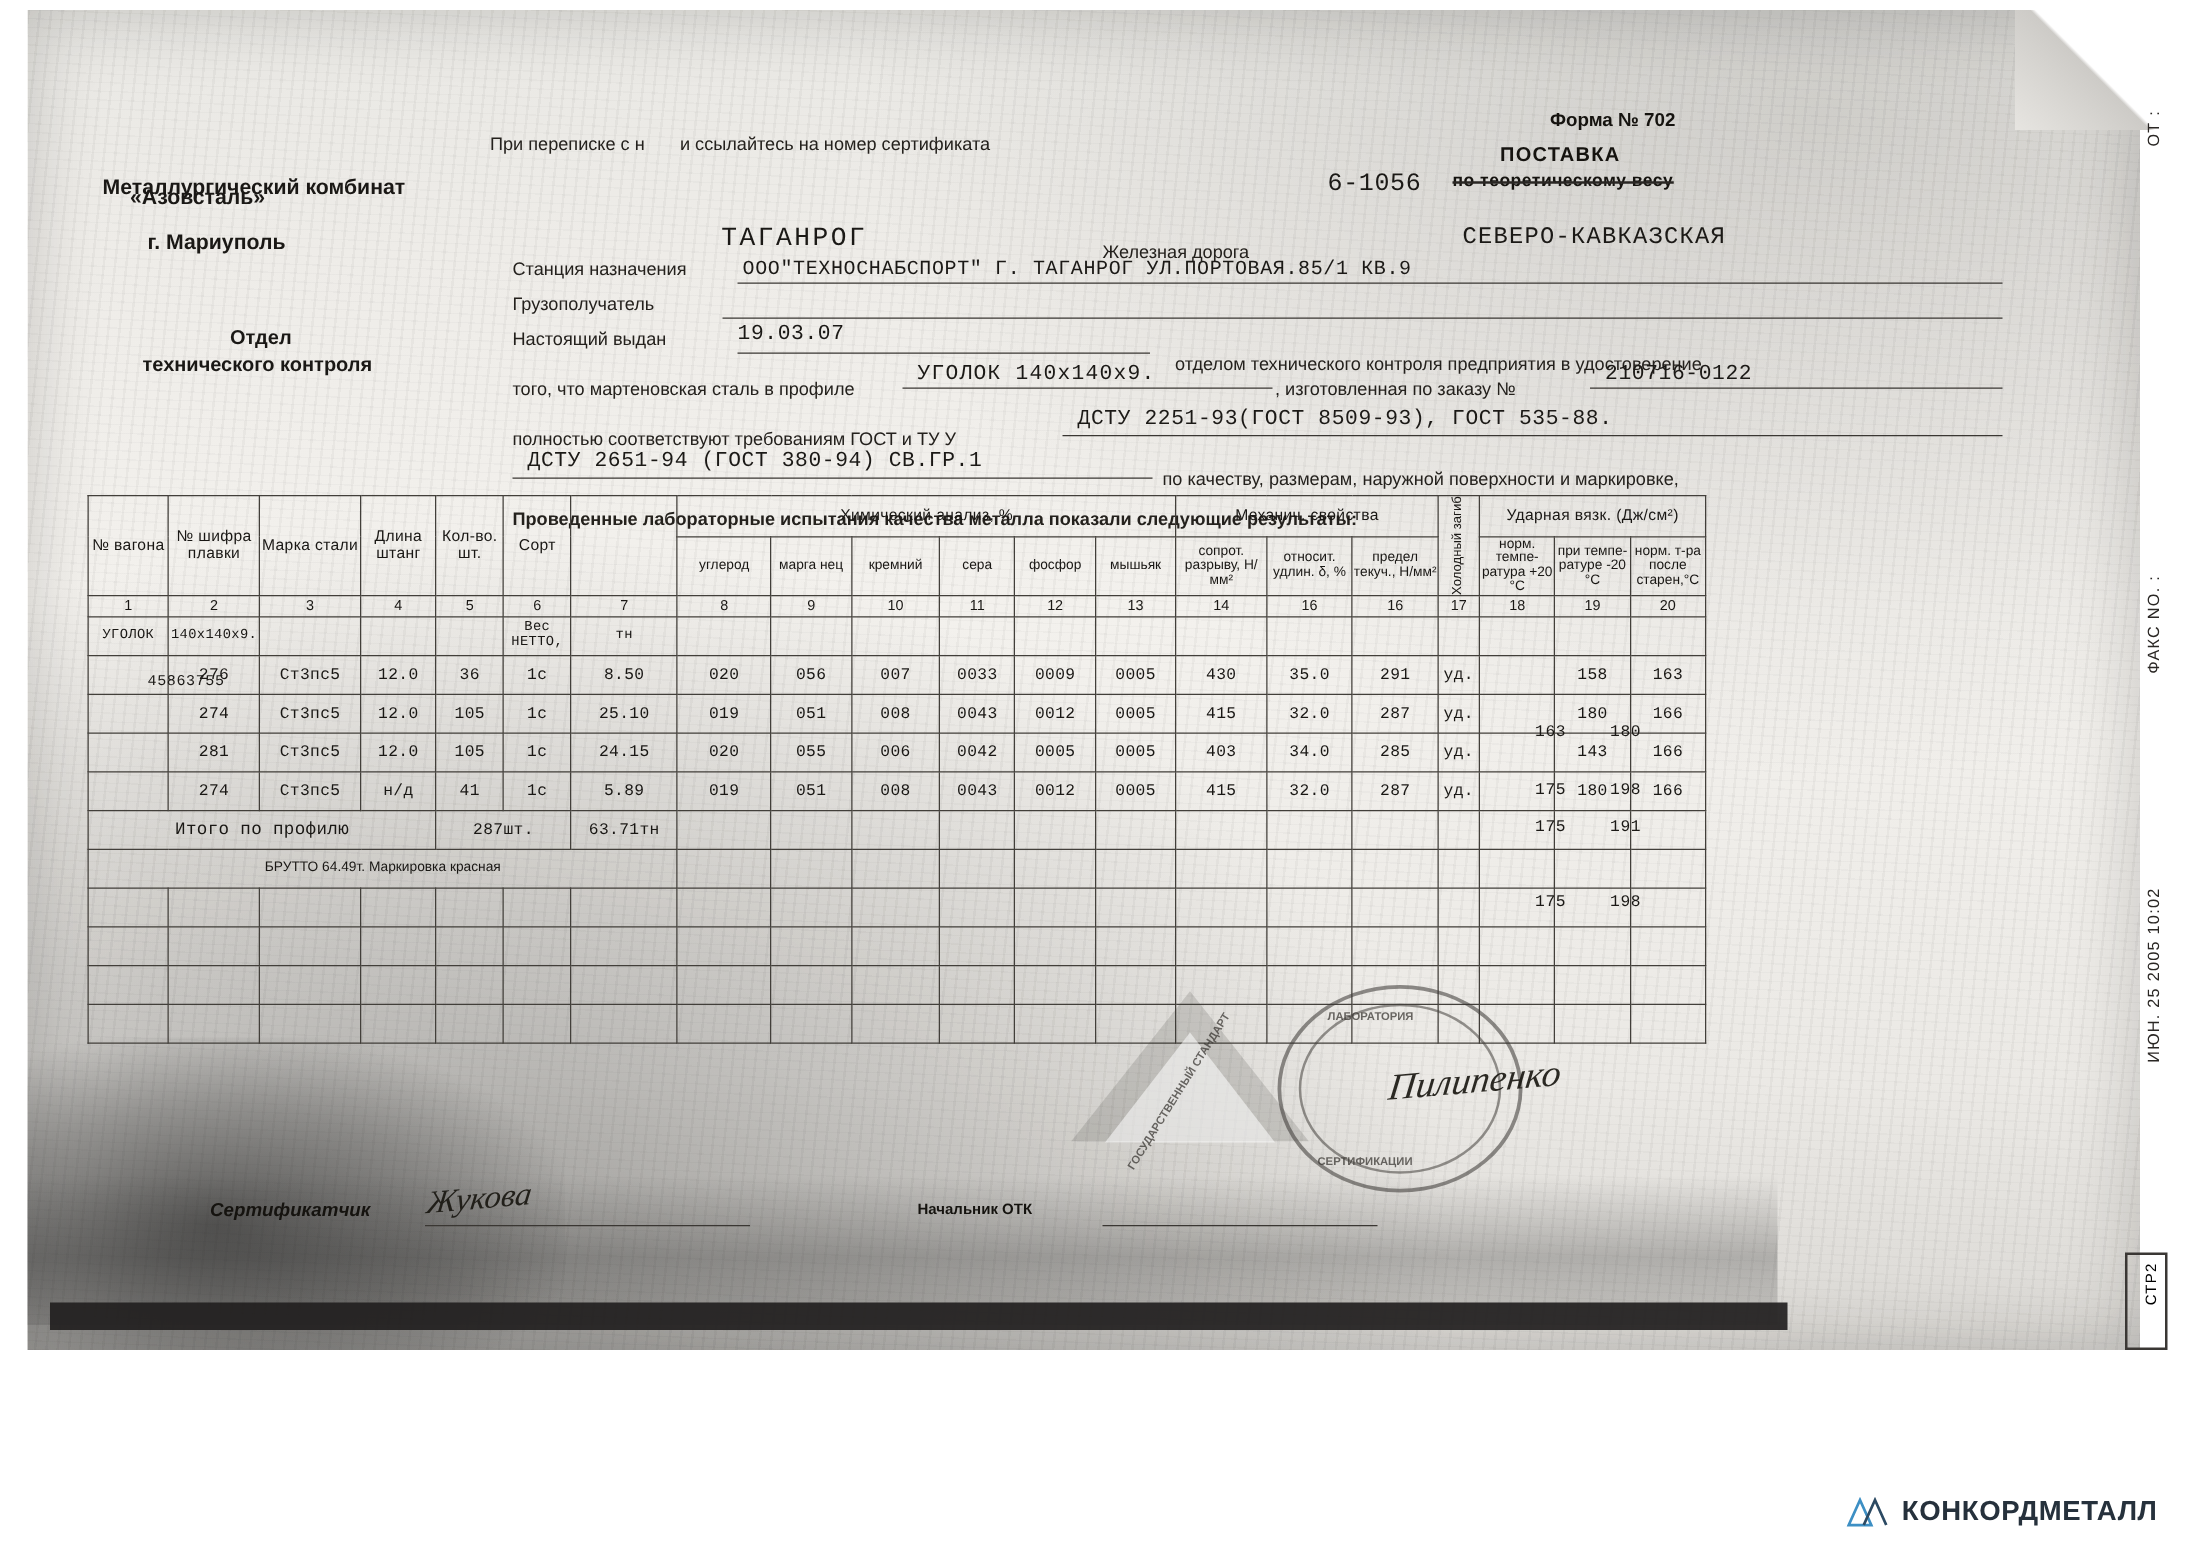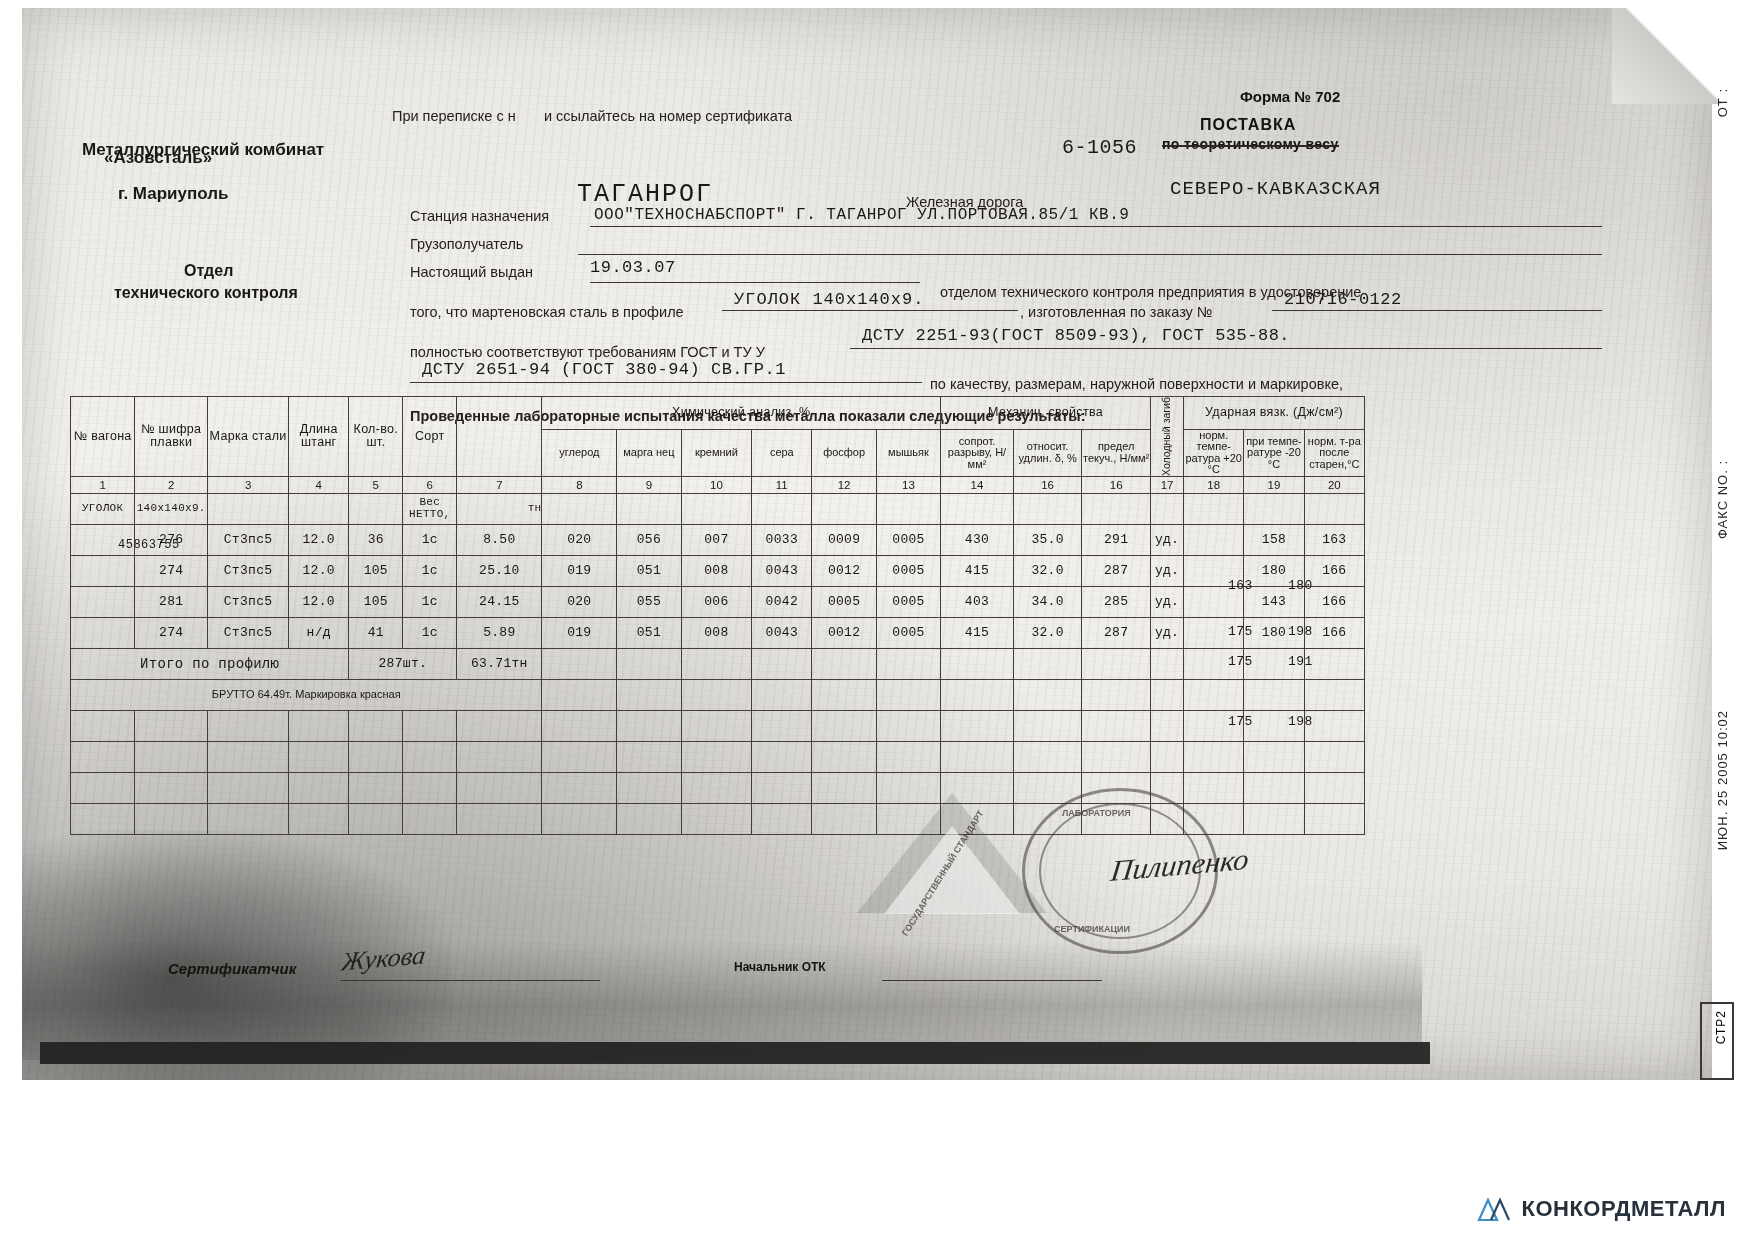--- a/index.html
+++ b/index.html
@@ -140,22 +140,22 @@
   <div class="t lbl" style="left:60px;top:132px;font-size:17px;">Металлургический комбинат</div>
   <div class="t lbl" style="left:82px;top:140px;font-size:17px;">«Азовсталь»</div>
   <div class="t lbl" style="left:96px;top:176px;font-size:17px;">г. Мариуполь</div>
   <div class="t lbl" style="left:162px;top:254px;font-size:16px;">Отдел</div>
   <div class="t lbl" style="left:92px;top:276px;font-size:16px;">технического контроля</div>
 
   <div class="t lbl-n" style="left:370px;top:100px;">При переписке с н       и ссылайтесь на номер сертификата</div>
   <div class="t hand" style="left:1040px;top:128px;font-size:20px;">6-1056</div>
 
 
-  <div class="t hand" style="left:555px;top:172px;font-size:25px;letter-spacing:2px;">ТАГАНРОГ</div>
-  <div class="t lbl-n" style="left:860px;top:186px;margin-left:24px;">Железная дорога</div>
+  <div class="t hand" style="left:555px;top:172px;font-size:21px;letter-spacing:2px;">ТАГАНРОГ</div>
+  <div class="t lbl-n" style="left:860px;top:186px;">Железная дорога</div>
   <div class="t hand" style="left:1148px;top:170px;font-size:19px;letter-spacing:1px;">СЕВЕРО-КАВКАЗСКАЯ</div>
 
   <div class="t lbl-n" style="left:388px;top:200px;">Станция назначения</div>
   <div class="line" style="left:568px;top:218px;width:1012px;"></div>
   <div class="t hand" style="left:572px;top:198px;font-size:16px;">ООО"ТЕХНОСНАБСПОРТ" Г. ТАГАНРОГ УЛ.ПОРТОВАЯ.85/1 КВ.9</div>
 
   <div class="t lbl-n" style="left:388px;top:228px;">Грузополучатель</div>
   <div class="line" style="left:556px;top:246px;width:1024px;"></div>
 
   <div class="t lbl-n" style="left:388px;top:256px;">Настоящий выдан</div>
@@ -276,21 +276,21 @@
       <td>20</td>
     </tr>
 
     <tr class="datarow">
       <td class="leftcell" style="font-size:11px;">УГОЛОК</td>
       <td style="font-size:11px;">140х140х9.</td>
       <td></td>
       <td></td>
       <td></td>
       <td style="font-size:11px;">Вес НЕТТО,</td>
-      <td style="font-size:11px;text-align:right;">тн</td>
+      <td style="font-size:11px;">тн</td>
       <td></td>
           <td></td>
       <td></td>
           <td></td>
       <td></td>
           <td></td>
       <td></td>
           <td></td>
       <td></td>
           <td></td>

